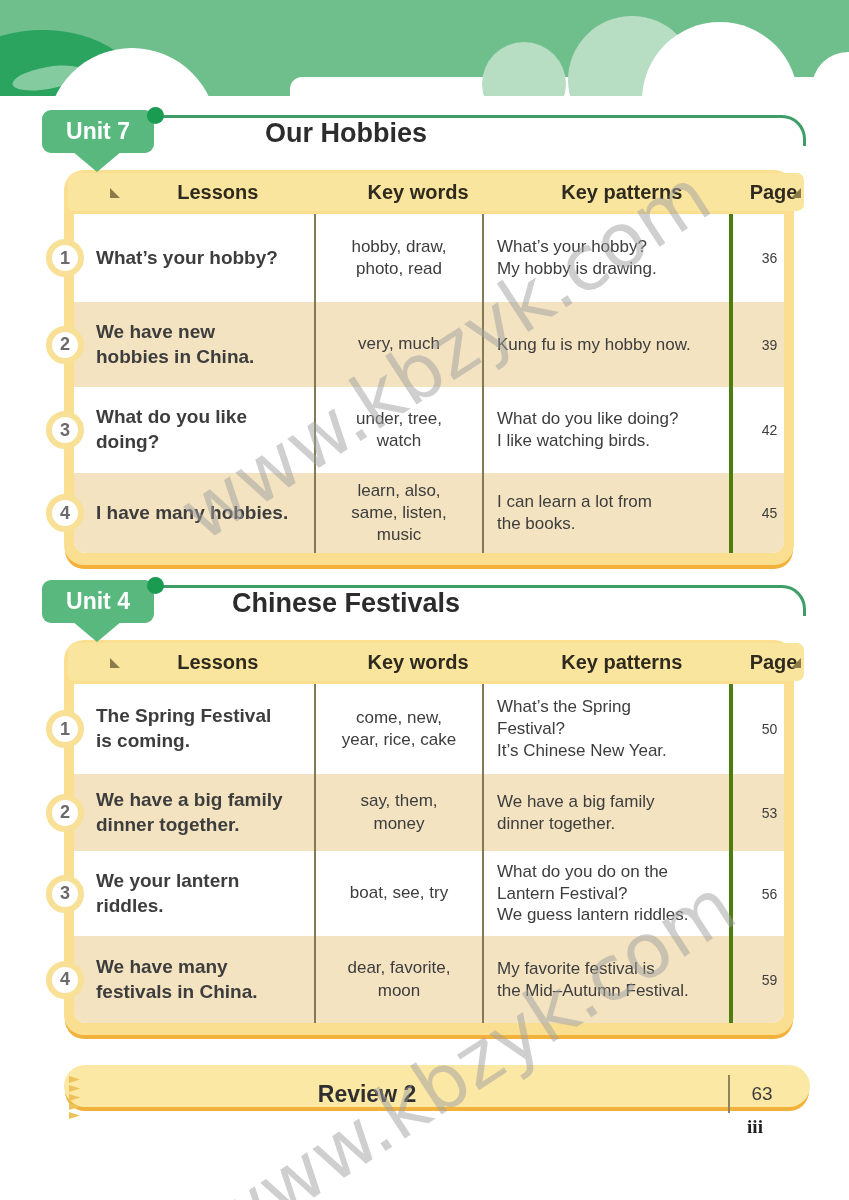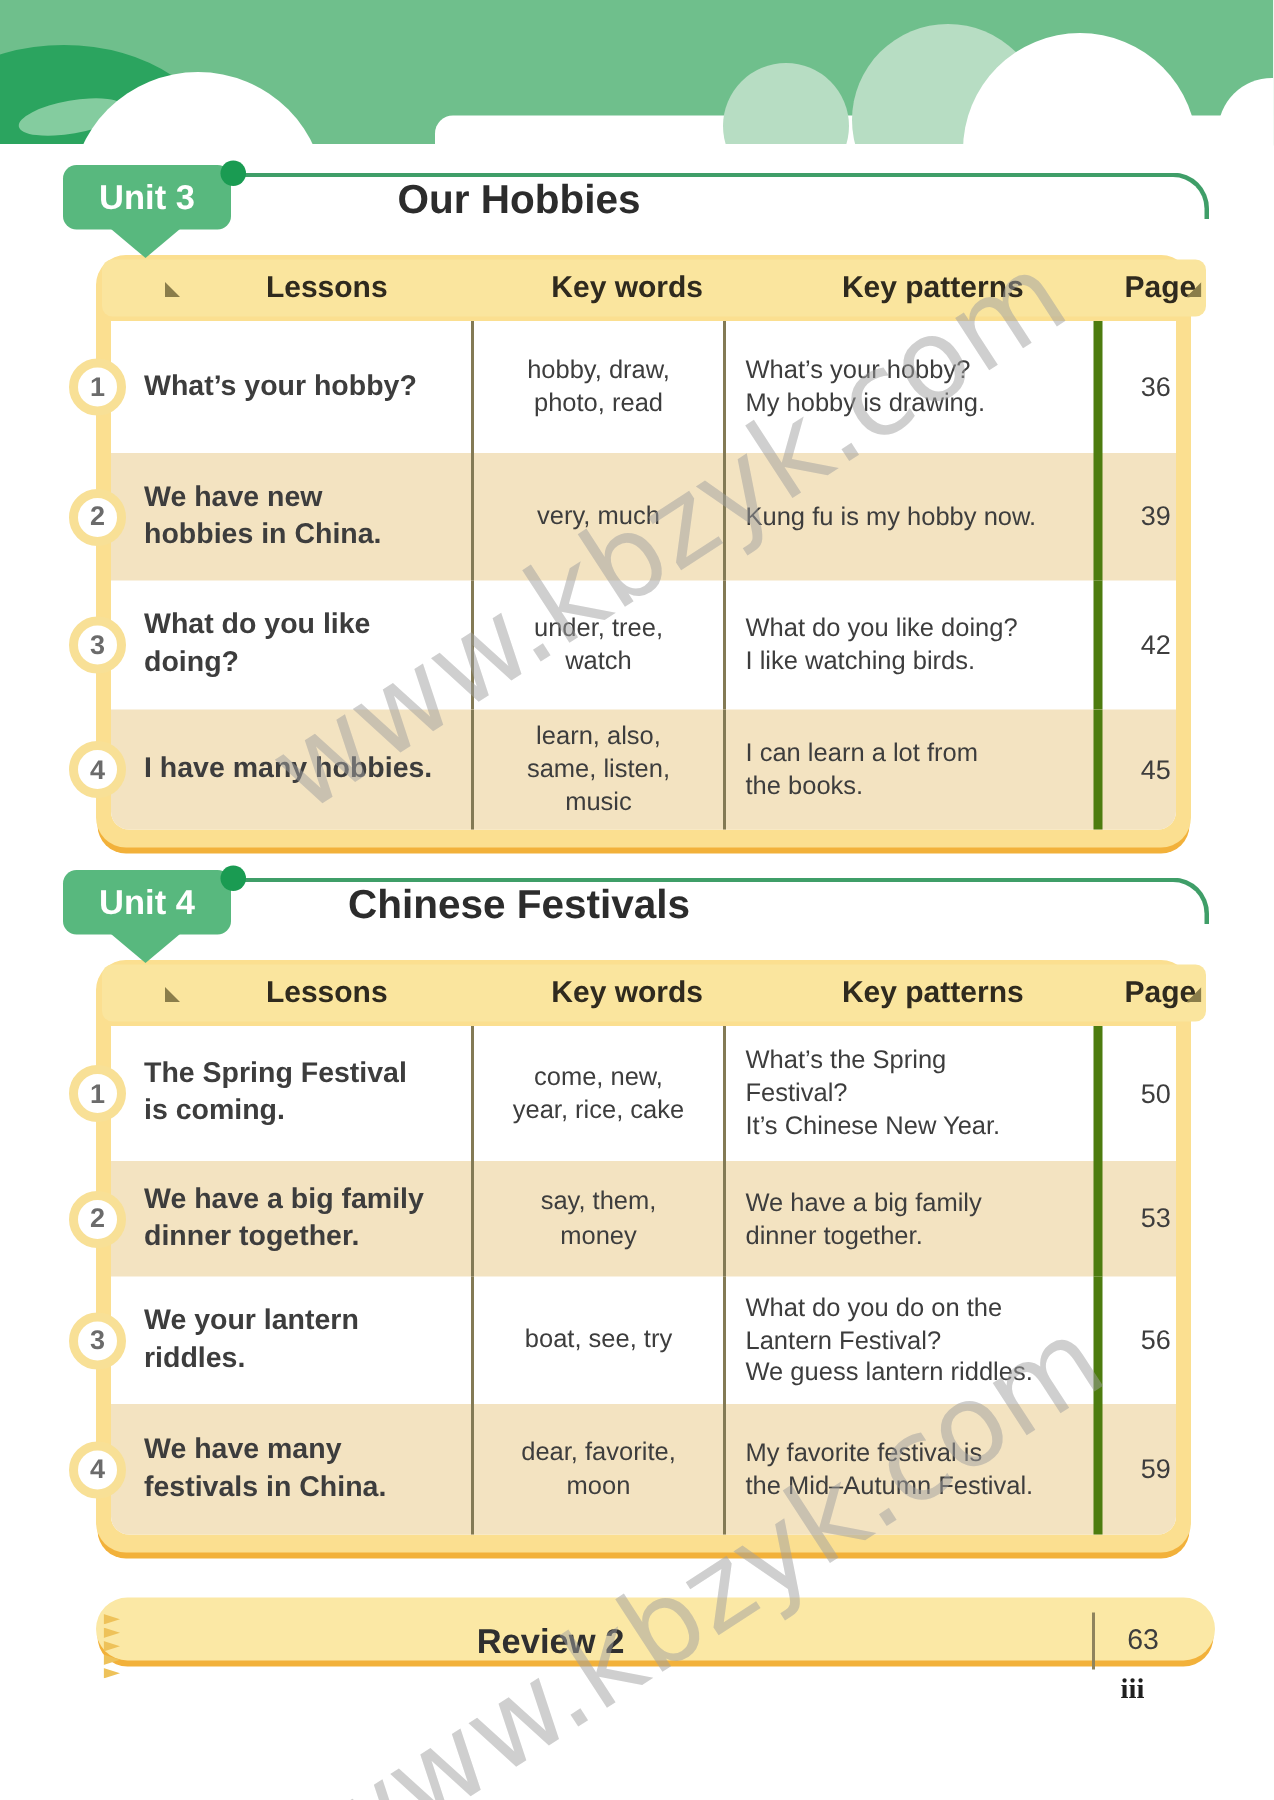--- a/index.html
+++ b/index.html
@@ -38,21 +38,21 @@
   .fold-right{right:3px;top:15px;clip-path:polygon(100% 0,100% 100%,0 100%);}
   .toc-body{margin:44px 10px 12px 10px;background:#ffffff;border-radius:0 0 12px 12px;}
   .toc-row{position:relative;display:flex;width:710px;}
   .toc-row.tan{background:#f3e3c1;}
   .toc-row:last-child{border-radius:0 0 12px 12px;}
   .cell{display:flex;align-items:center;white-space:pre-line;color:#3d3d3d;box-sizing:border-box;}
   .cell-lesson{width:240px;font-weight:bold;font-size:19px;line-height:1.3;padding-left:22px;padding-right:8px;}
   .cell-words{width:168px;font-size:17px;line-height:1.3;justify-content:center;text-align:center;
     border-left:2px solid #837a55;padding:0 4px;}
   .cell-patterns{width:247px;font-size:17px;line-height:1.28;border-left:2px solid #837a55;padding-left:13px;padding-right:4px;}
-  .cell-page{width:53px;font-size:18px;justify-content:center;border-left:6px solid #4d7c0f;padding-left:24px;}
+  .cell-page{width:53px;font-size:14px;justify-content:center;border-left:4px solid #4d7c0f;padding-left:24px;}
   .row-num{position:absolute;left:-28px;top:50%;transform:translateY(-50%);width:26px;height:26px;background:#ffffff;
     border:6px solid #f8e096;border-radius:50%;display:flex;align-items:center;justify-content:center;
     font-weight:bold;font-size:18px;color:#6b6b6b;z-index:5;}
 
   
   .review{position:absolute;left:64px;top:1048px;width:746px;height:42px;background:#fbe8a5;border-radius:26px;
     box-shadow:0 5px 0 -1px #f2b13a;z-index:2;margin-top:17px;}
   .review-label{position:absolute;left:0;right:140px;top:0;height:58px;display:flex;align-items:center;justify-content:center;
     font-weight:bold;font-size:23px;color:#2f2f2f;}
   .review-sep{position:absolute;right:80px;top:10px;width:2px;height:38px;background:#8f835d;}
@@ -82,21 +82,21 @@
     <div class="cloud" style="left:47px;top:48px;width:170px;height:170px;"></div>
     <div class="step"></div>
     <div class="pale" style="left:482px;top:42px;width:84px;height:84px;"></div>
     <div class="pale" style="left:568px;top:16px;width:128px;height:128px;"></div>
     <div class="cloud" style="left:642px;top:22px;width:156px;height:156px;"></div>
     <div class="cloud" style="left:812px;top:52px;width:72px;height:72px;"></div>
     <div class="baseline"></div>
   </div>
 
   <div class="unit-badge" style="left:42px;top:110px;">
-      <span>Unit 3</span>
+      <span>Unit 7</span>
     </div>
   <div class="badge-point" style="left:72px;top:151px;"></div>
   <div class="unit-dot" style="left:147px;top:107px;"></div>
   <div class="unit-line" style="left:155px;top:115px;"></div>
   <h1 class="unit-title" style="top:118px;">Our Hobbies</h1>
 
   <div class="toc" style="top:170px;">
     <div class="toc-ribbon">
       <div class="fold fold-left"></div>
       <div class="h-cell h1">Lessons</div>

